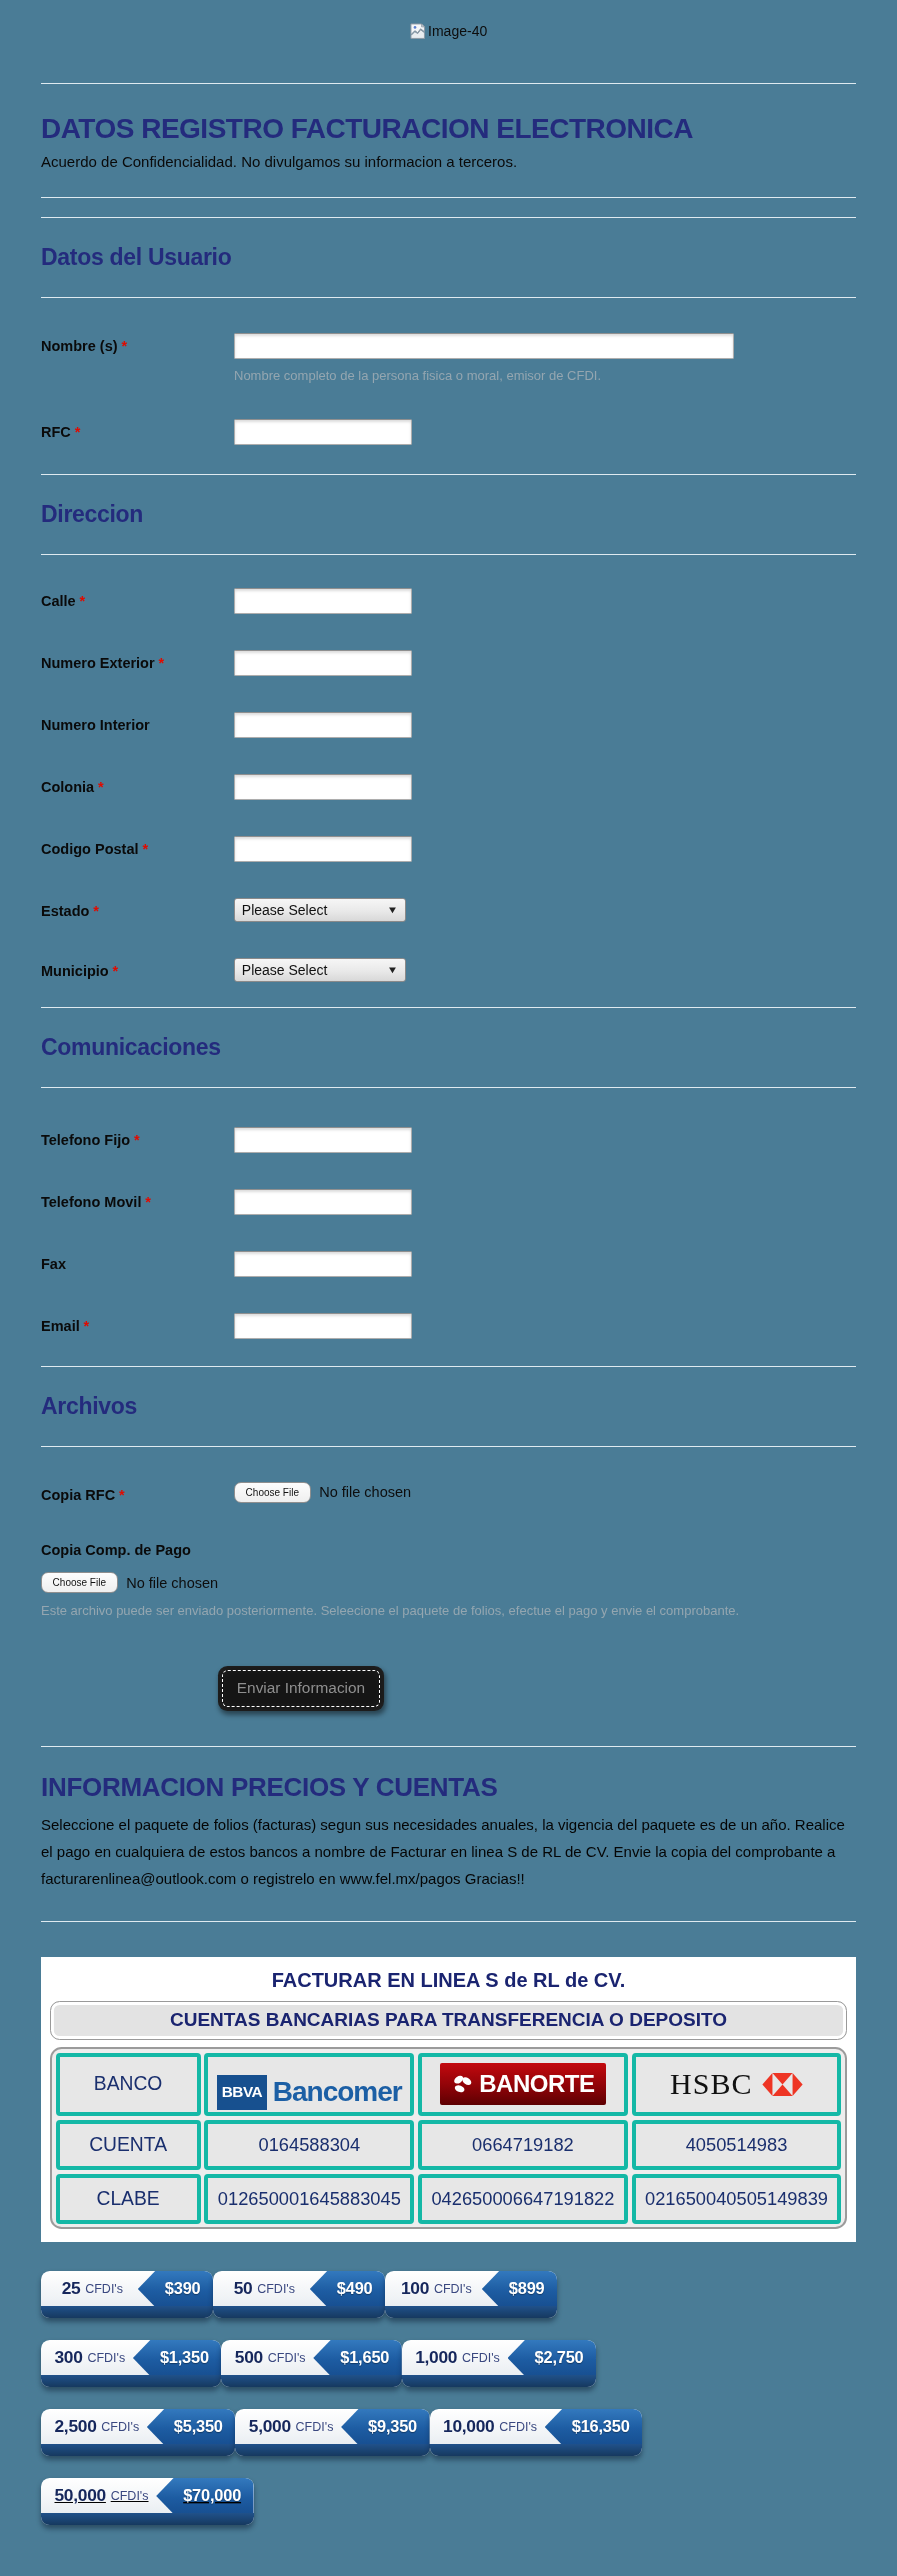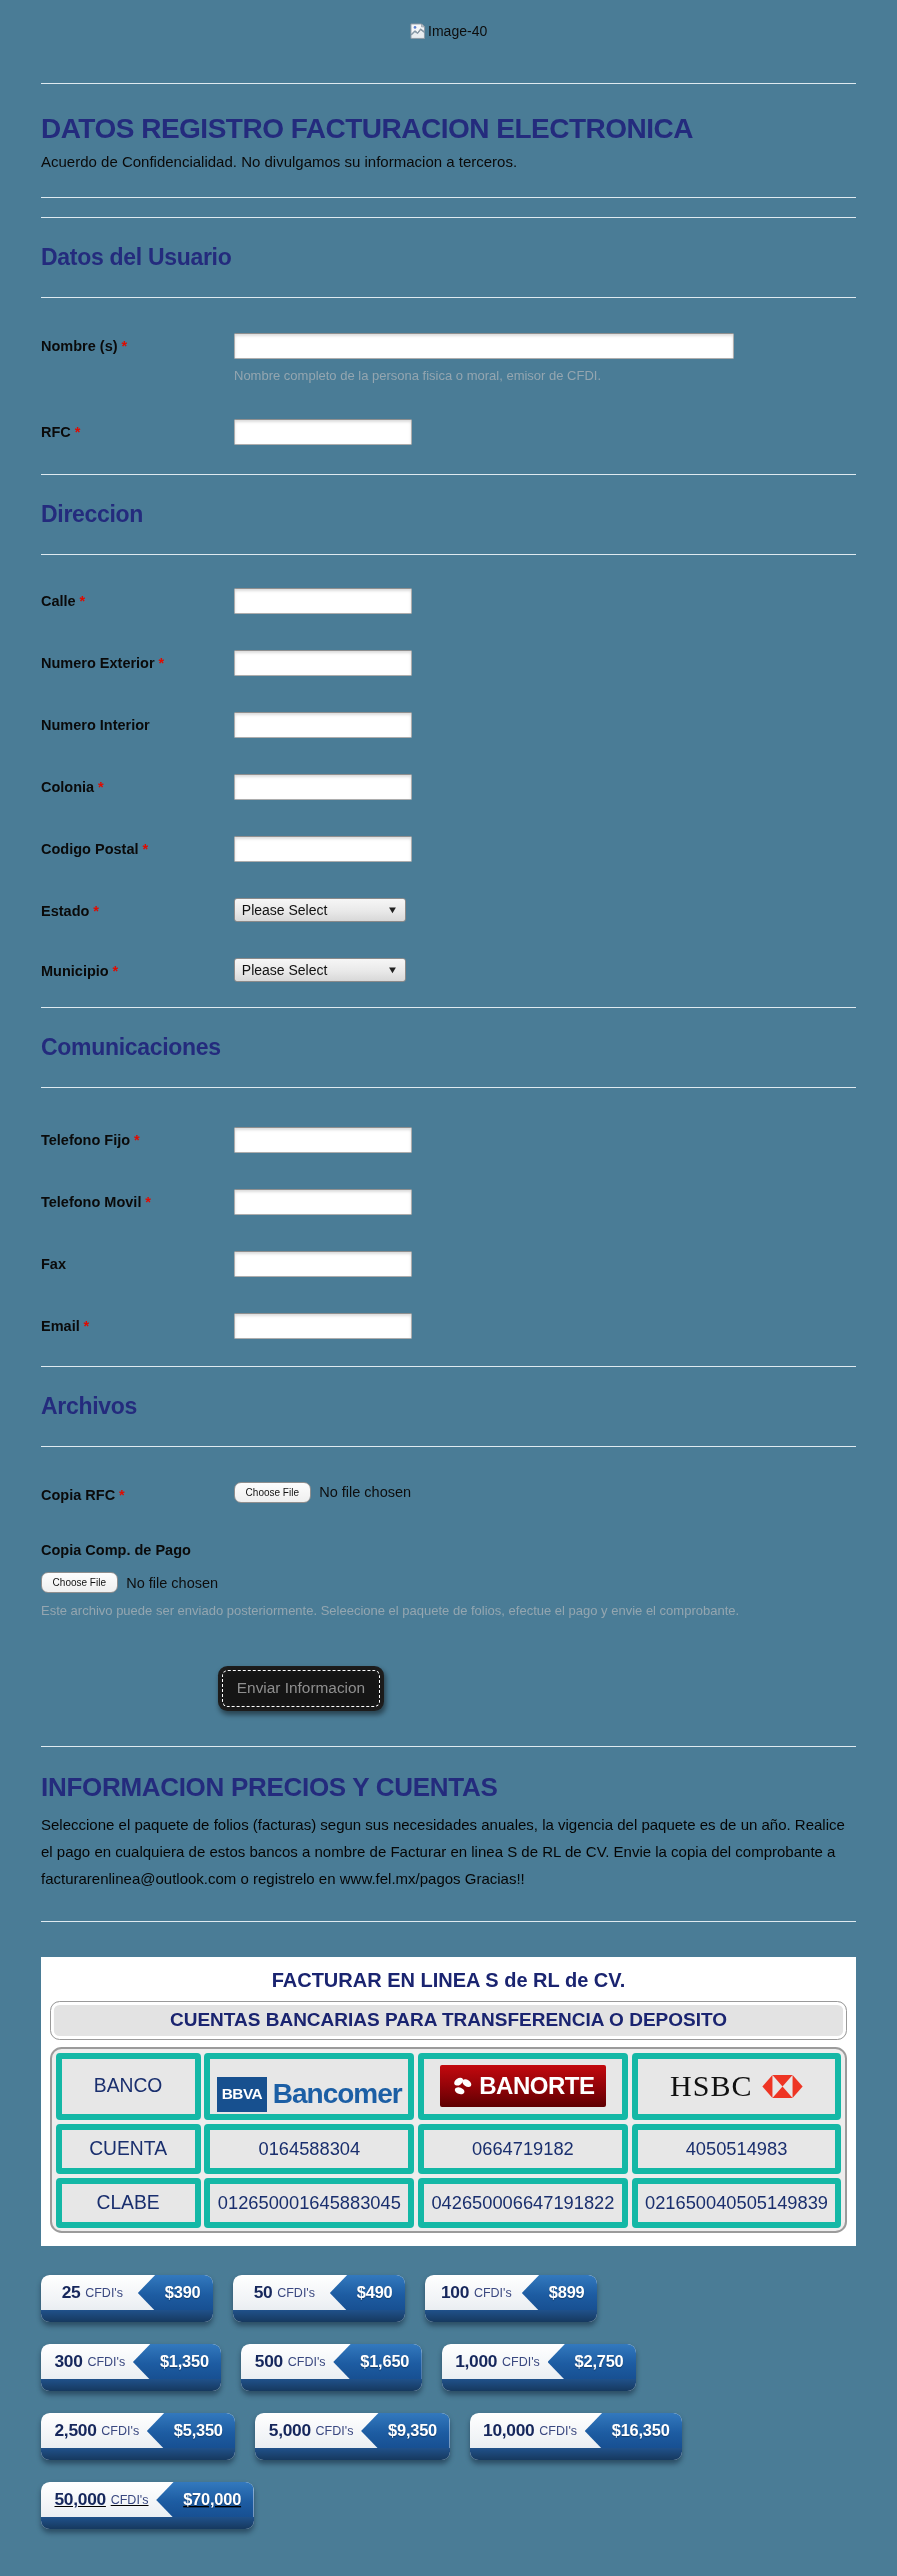--- a/index.html
+++ b/index.html
@@ -77,42 +77,42 @@
   .bank-box { background:#fff; margin-top:35px; padding:8.7px 8.7px 12.5px; }
   .company { text-align:center; color:#1A2470; font-weight:bold; font-size:20px; margin:2.9px 0 8.7px; }
   .cuentas-hdr {
     border:1.9px solid #9A9A9A; border-radius:9.6px; background:#E3E3E3;
     box-shadow:inset 0 0 0 2.9px #fff; padding:7.7px 0; text-align:center;
     color:#1A2470; font-weight:bold; font-size:19px; margin-bottom:6.8px;
   }
   .banktable-wrap { border:2.9px solid #9B9B9B; border-radius:11.6px; padding:3.9px; background:#EDEDED; }
   .banktable { display:grid; grid-template-columns:145px 1fr 1fr 1fr; gap:3.9px; }
   .cell {
-    background:#E7E7E7; border:6px solid #14b8a6; border-radius:3.9px;
+    background:#E7E7E7; border:4px solid #14b8a6; border-radius:3.9px;
     display:flex; align-items:center; justify-content:center;
     color:#1A2F6E; font-size:18.3px; min-height:50px; padding:1.9px 3.9px;
   }
   .cell.hdr { min-height:56px; }
   .rowlab { font-size:19.3px; }
 
   
   .bbva-logo { display:flex; align-items:center; gap:5.8px;margin-top:16px; }
   .bbva-sq { background:#17508F; color:#fff; font-weight:bold; font-size:15.4px; padding:8.7px 4.8px; letter-spacing:-0.5px; }
   .bbva-name { color:#1C5FA5; font-weight:bold; font-size:28px; letter-spacing:-1px; }
   .banorte-logo {
     background:linear-gradient(180deg,#C3090E,#8F0308 55%,#5E0002);
     display:flex; align-items:center; gap:4.8px; padding:6.8px 11.6px; border-radius:2px;
   }
   .banorte-name { color:#fff; font-weight:bold; font-size:24px; letter-spacing:-0.5px; }
   .hsbc-logo { display:flex; align-items:center; gap:9.6px; }
   .hsbc-name { font-family:"Liberation Serif",serif; color:#111; font-size:30px; letter-spacing:1px; }
 
   
   .pkgs { margin-top:29px; }
-  .pkg-row { display:flex; gap:20px; margin-bottom:22px; }
+  .pkg-row { display:flex; margin-bottom:22px; }
   .pkg {
     position:relative; display:inline-flex; align-items:flex-start;
     min-width:172px; height:47px; border-radius:8.7px; overflow:hidden;
     background:linear-gradient(180deg,#FFFFFF,#F0F3F6 55%,#E1E7ED);
     box-shadow:0 3.9px 4.8px rgba(8,24,44,.45);
     border:none; padding:0; cursor:pointer; font-family:"Liberation Sans",sans-serif;
   }
   .pkg::after {
     content:""; position:absolute; left:0; right:0; bottom:0; height:11.6px;
     background:linear-gradient(180deg,#20518A,#16395F);

